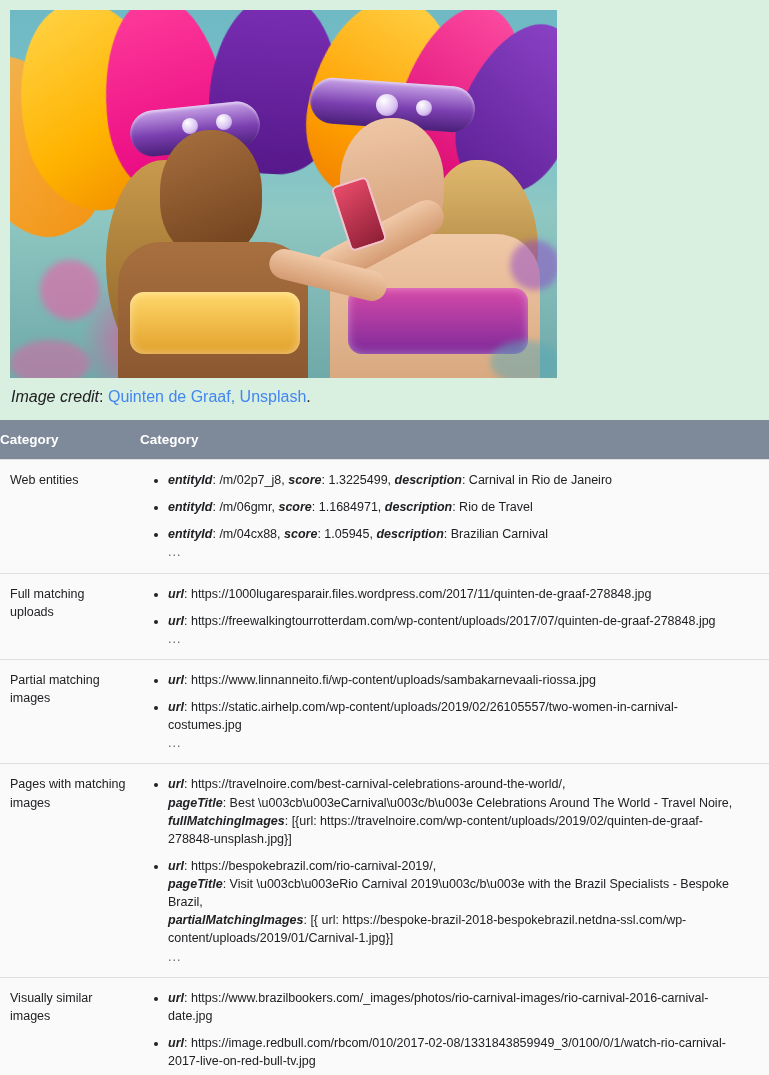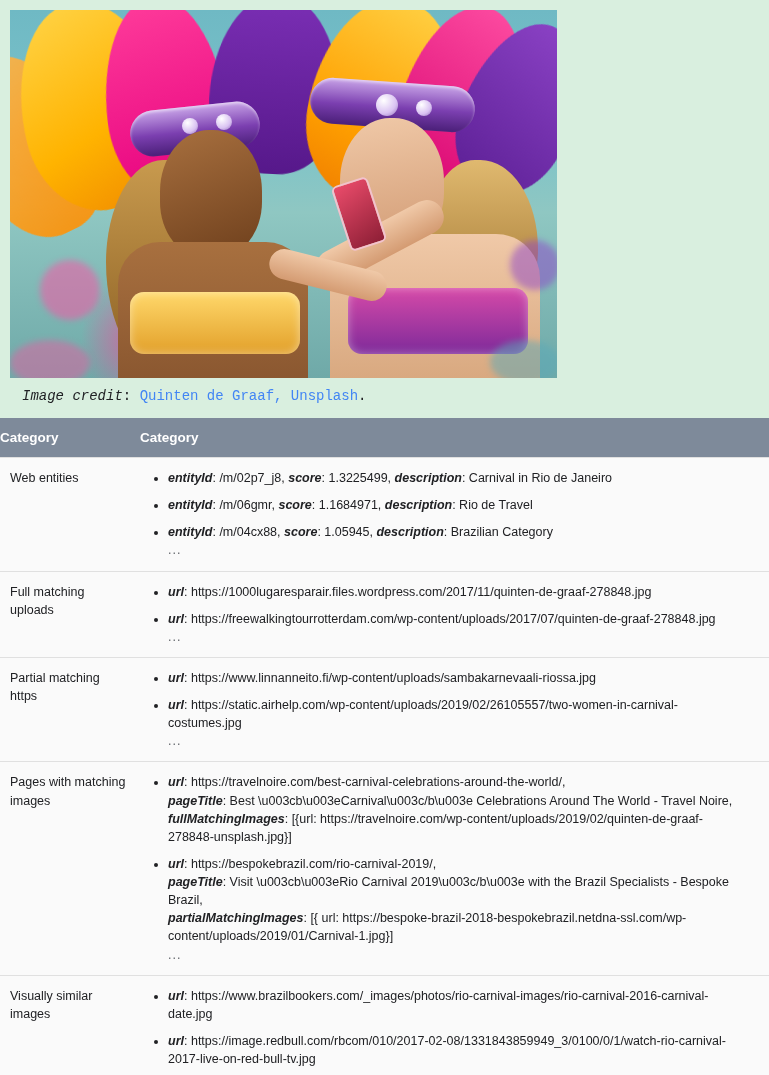--- a/index.html
+++ b/index.html
@@ -124,24 +124,23 @@
     transform: rotate(-18deg);
   }
   .bokeh {
     position: absolute;
     border-radius: 50%;
     opacity: .5;
     filter: blur(3px);
   }
   .credit {
     background: #d9efdf;
-    padding: 2px 0 14px 22px;
-    font-size: 14px;
+    padding: 2px 0 14px 11px;
+    font-size: 16px;
     color: #202124;
-    font-family: Liberation Mono, monospace;
   }
   .credit i { font-style: italic; }
   .credit a {
     color: #4285f4;
     text-decoration: none;
   }
   table.results {
     width: 769px;
     border-collapse: collapse;
     table-layout: fixed;
@@ -245,37 +244,37 @@
         <th>Category</th>
       </tr>
     </thead>
     <tbody id="tbody">
         <tr>
           <td class="cat">Web entities</td>
           <td class="resp">
             <ul>
               <li><span class="k">entityId</span><span>: /m/02p7_j8, </span><span class="k">score</span><span>: 1.3225499, </span><span class="k">description</span><span>: Carnival in Rio de Janeiro</span></li>
               <li><span class="k">entityId</span><span>: /m/06gmr, </span><span class="k">score</span><span>: 1.1684971, </span><span class="k">description</span><span>: Rio de Travel</span></li>
-              <li><span class="k">entityId</span><span>: /m/04cx88, </span><span class="k">score</span><span>: 1.05945, </span><span class="k">description</span><span>: Brazilian Category</span></li>
+              <li><span class="k">entityId</span><span>: /m/04cx88, </span><span class="k">score</span><span>: 1.05945, </span><span class="k">description</span><span>: Brazilian Carnival</span></li>
             </ul>
             <div class="ellipsis">...</div>
           </td>
         </tr>
         <tr>
           <td class="cat">Full matching uploads</td>
           <td class="resp">
             <ul>
               <li><span class="k">url</span><span>: https://1000lugaresparair.files.wordpress.com/2017/11/quinten-de-graaf-278848.jpg</span></li>
               <li><span class="k">url</span><span>: https://freewalkingtourrotterdam.com/wp-content/uploads/2017/07/quinten-de-graaf-278848.jpg</span></li>
             </ul>
             <div class="ellipsis">...</div>
           </td>
         </tr>
         <tr>
-          <td class="cat">Partial matching https</td>
+          <td class="cat">Partial matching images</td>
           <td class="resp">
             <ul>
               <li><span class="k">url</span><span>: https://www.linnanneito.fi/wp-content/uploads/sambakarnevaali-riossa.jpg</span></li>
               <li><span class="k">url</span><span>: https://static.airhelp.com/wp-content/uploads/2019/02/26105557/two-women-in-carnival-costumes.jpg</span></li>
             </ul>
             <div class="ellipsis">...</div>
           </td>
         </tr>
         <tr>
           <td class="cat">Pages with matching images</td>

